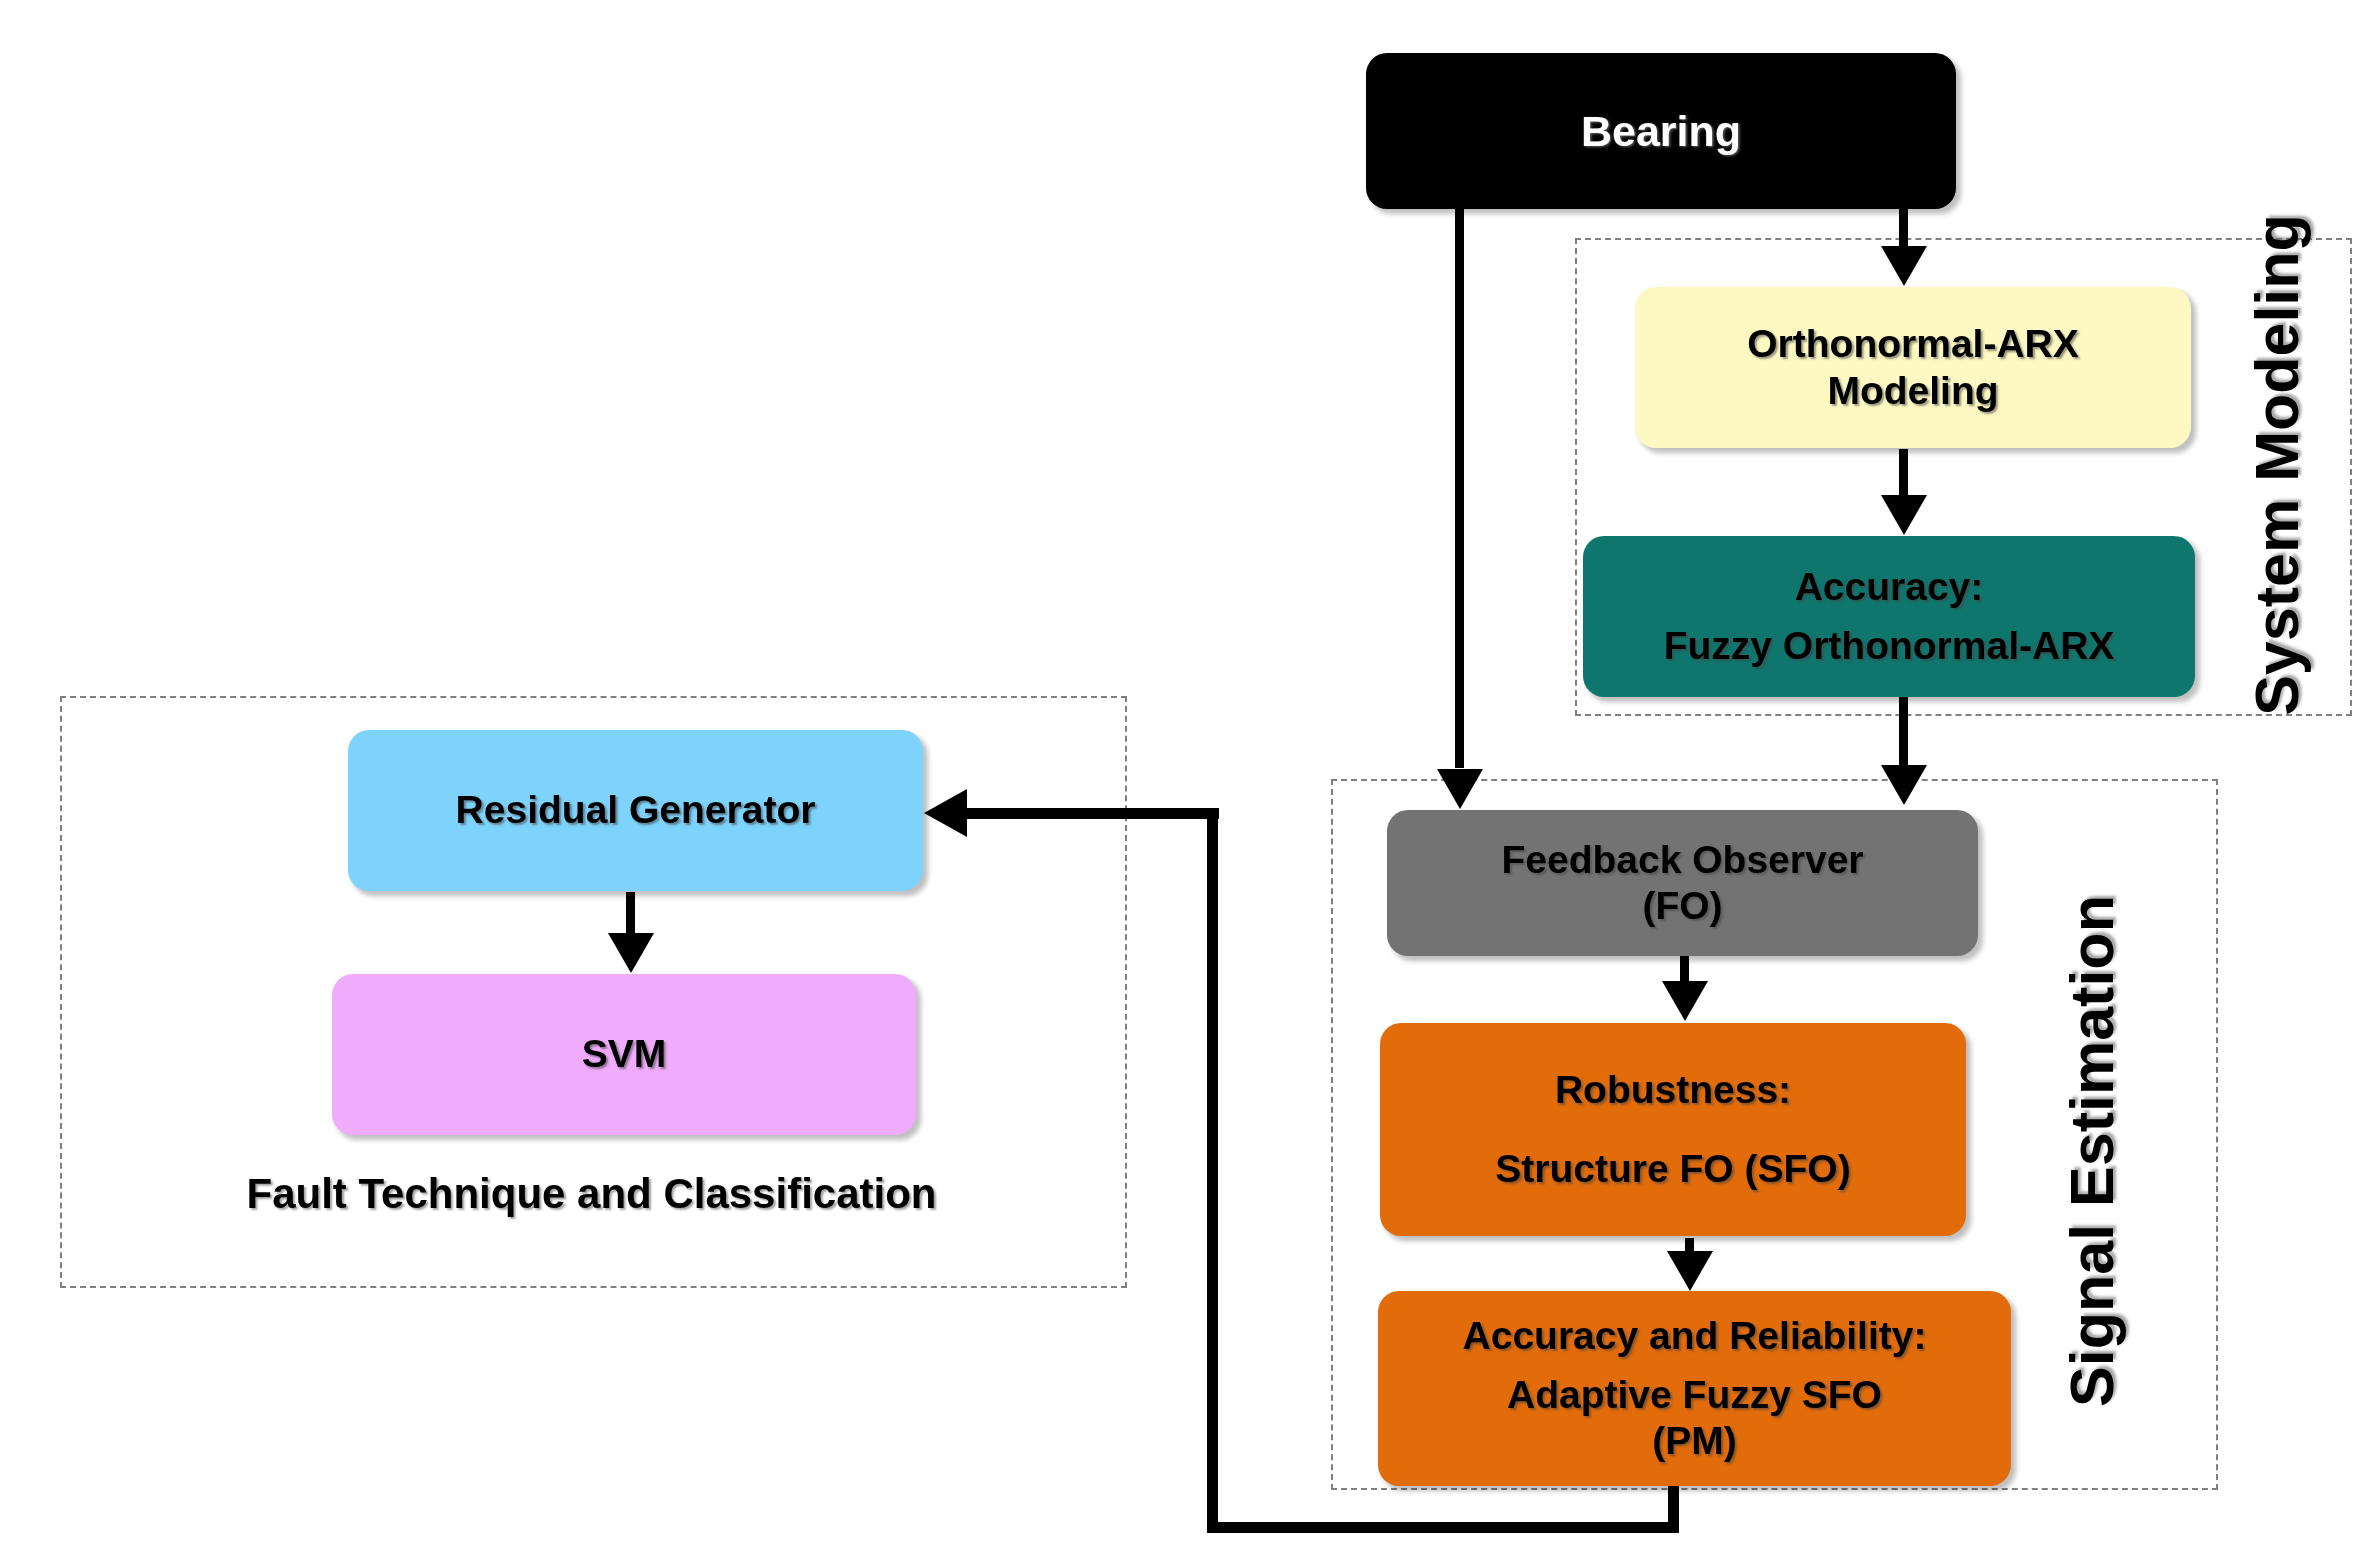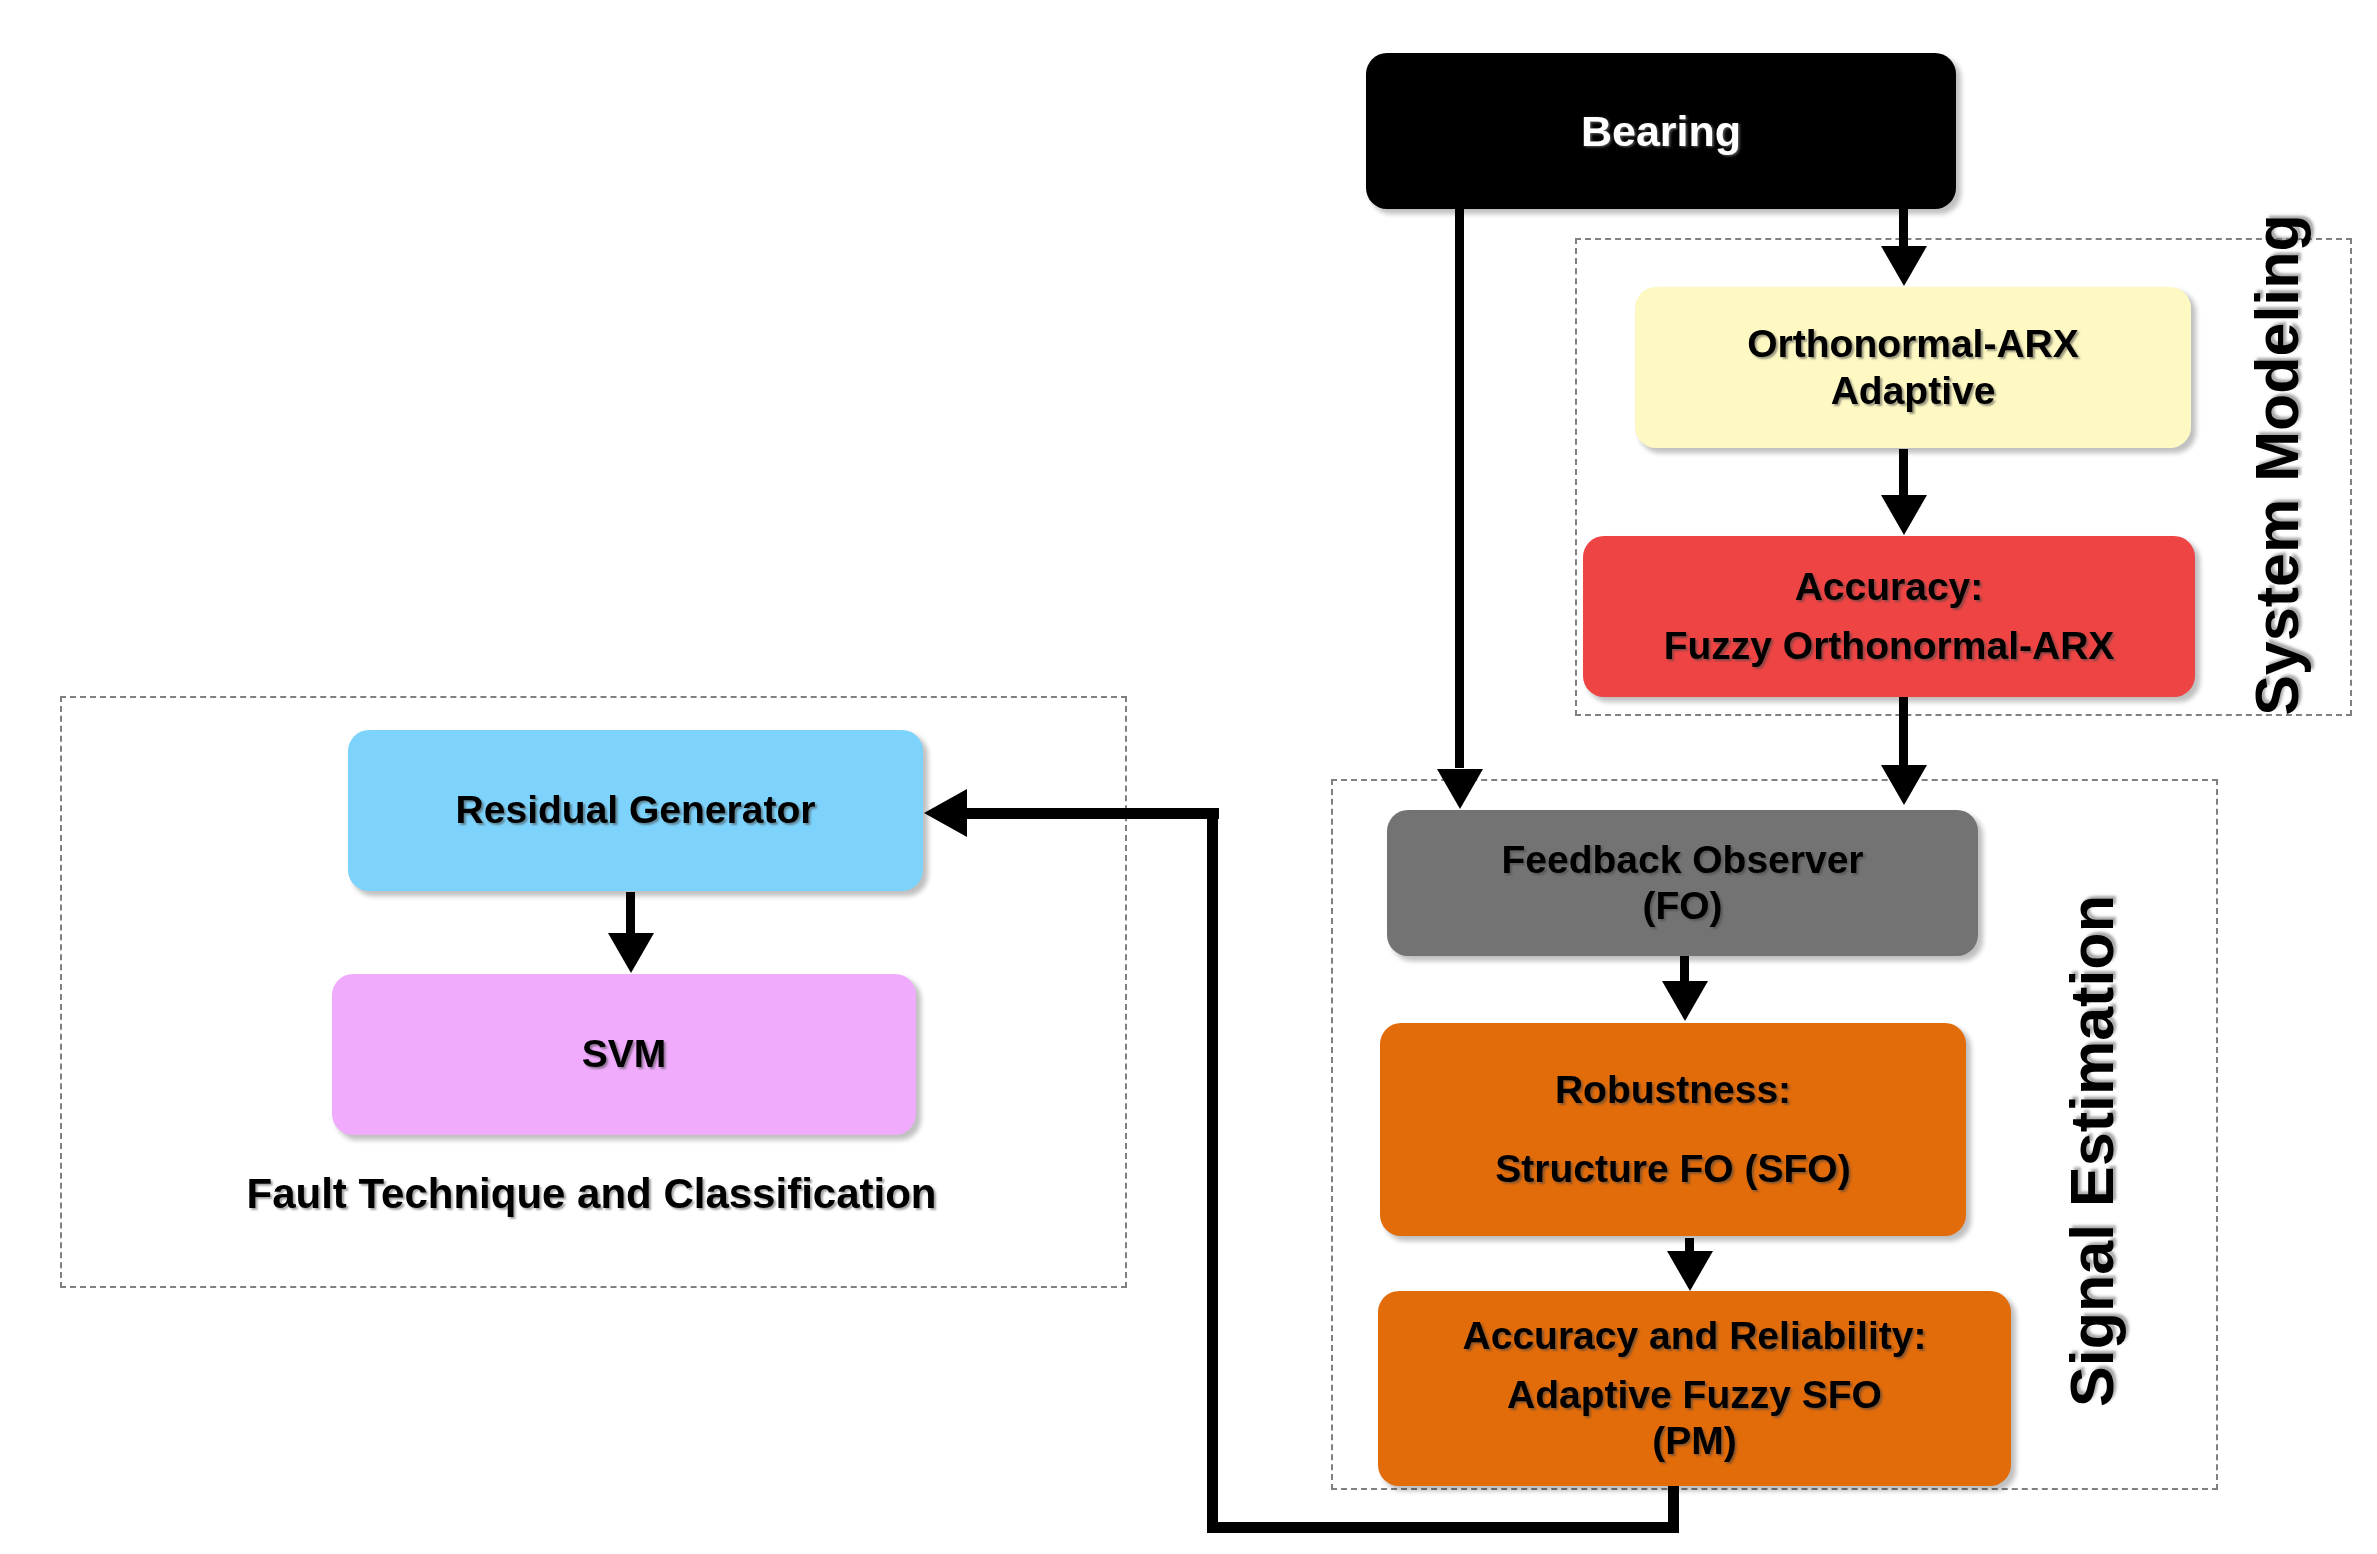--- a/index.html
+++ b/index.html
@@ -101,24 +101,24 @@
   <div class="seg" style="left: 1182px; top: 808px; width: 11px; height: 725px; background-color: rgb(0, 0, 0);"></div>
   <div class="seg" style="left: 939px; top: 808px; width: 255px; height: 11px; background-color: rgb(0, 0, 0);"></div>
   <div class="ah-left" style="left: 899px; top: 789px; border-right-color: rgb(0, 0, 0);"></div>
 
   <div class="node" style="left: 1341px; top: 53px; width: 590px; height: 156px; background-color: rgb(0, 0, 0);">
     <div class="bearing-txt">Bearing</div>
   </div>
 
   <div class="node" style="left: 1610px; top: 287px; width: 556px; height: 161px; background-color: #fef9c3;">
     <div class="txt">Orthonormal-ARX</div>
-    <div class="txt">Adaptive</div>
+    <div class="txt">Modeling</div>
   </div>
 
-  <div class="node" style="left: 1558px; top: 536px; width: 612px; height: 161px; background-color: #ef4444;">
+  <div class="node" style="left: 1558px; top: 536px; width: 612px; height: 161px; background-color: #0f766e;">
     <div class="txt">Accuracy:</div>
     <div class="txt gap-sm">Fuzzy Orthonormal-ARX</div>
   </div>
 
   <div class="node" style="left: 1362px; top: 810px; width: 591px; height: 146px; background-color: #737373;">
     <div class="txt">Feedback Observer</div>
     <div class="txt">(FO)</div>
   </div>
 
   <div class="node" style="left: 1355px; top: 1023px; width: 586px; height: 213px; background-color: rgb(226, 107, 10);">

